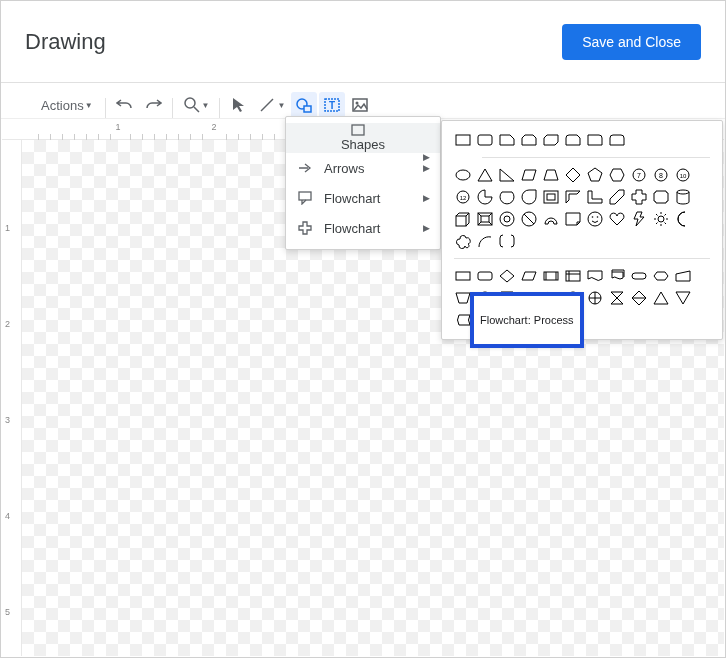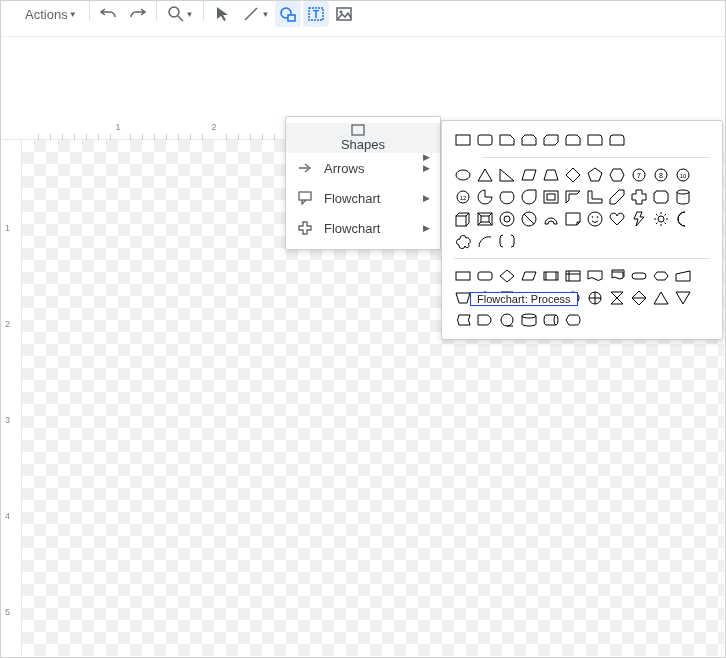--- a/index.html
+++ b/index.html
@@ -1,21 +1,21 @@
 <!DOCTYPE html>
 <html><head>
 <meta charset="utf-8">
 <style>
 *{box-sizing:border-box;margin:0;padding:0;}
 body{font-family:Arial,Helvetica,sans-serif;font-size:13px;color:#3c4043;}
 .dialog{width:726px;height:658px;border:1px solid #d0d0d0;background:#fff;position:relative;overflow:hidden;}
 .header{display:flex;align-items:center;justify-content:space-between;height:82px;padding:0 24px;border-bottom:1px solid #e0e0e0;}
 .title{font-size:22px;color:#3c4043;}
 .save-btn{background:#1a73e8;color:#fff;border:none;border-radius:4px;height:36px;padding:0 20px;font-size:14px;font-weight:500;cursor:pointer;}
-.toolbar{display:flex;align-items:flex-start;height:36px;padding:0 18px;border-bottom:1px solid #eee;gap:2px;}
+.toolbar{display:flex;align-items:flex-end;height:36px;padding:0 34px;border-bottom:1px solid #eee;gap:2px;}
 .tb-btn{height:26px;min-width:26px;padding:0 4px;display:flex;align-items:center;justify-content:center;border:none;background:transparent;color:#5f6368;cursor:pointer;border-radius:3px;}
 .tb-btn.active{background:#e8f0fe;color:#1a73e8;}
 .tb-btn.text-btn{font-size:13px;padding:0 6px;}
 .tb-sep{width:1px;height:20px;background:#e0e0e0;margin:0 4px;}
 .dd{font-size:8px;margin-left:1px;}
 .canvas-area{position:absolute;left:1px;right:1px;top:119px;bottom:1px;}
 .v-ruler{position:absolute;left:0;top:20px;bottom:0;width:20px;background:#fff;border-right:1px solid #e8e8e8;}
 .h-ruler{position:absolute;left:0;right:0;top:0;height:20px;background:#fff;border-bottom:1px solid #e8e8e8;}
 .ruler-mark{position:absolute;font-size:9px;color:#888;text-align:center;}
 .h-ruler .ruler-mark{top:2px;transform:translateX(-50%);}
@@ -33,28 +33,32 @@
 .shape-menu{left:284px;top:115px;width:156px;}
 .menu-item{display:flex;align-items:center;height:30px;padding:0 10px;cursor:pointer;}
 .menu-item .arrow{margin-left:auto;font-size:9px;color:#5f6368;}
 .menu-item .icon{width:18px;height:18px;margin-right:10px;display:flex;align-items:center;justify-content:center;color:#5f6368;}
 .menu-item.hl{background:#f1f3f4;flex-direction:column;}
 .shapes-panel{left:440px;top:119px;width:282px;padding:10px 12px;}
 .shape-grid{display:flex;flex-wrap:wrap;gap:4px;}
 .shape-cell{width:18px;height:18px;display:flex;align-items:center;justify-content:center;cursor:pointer;}
 .grid-sep{height:1px;background:#e0e0e0;margin:8px 0 8px 28px;}
 .grid-sep.full{margin-left:0;}
-.tooltip{position:absolute;background:#fff;border:1px solid #1d4ed8;padding:0 6px;font-size:11px;color:#202124;z-index:20;box-shadow:0 1px 3px rgba(0,0,0,.1);}
+.tooltip{position:absolute;background:#fff;border:4px solid #1d4ed8;padding:18px 6px;font-size:11px;color:#202124;z-index:20;box-shadow:0 1px 3px rgba(0,0,0,.1);}
 svg{display:block;}
 </style>
 </head>
 <body>
 
 <div class="dialog">
 
+ <div class="header">
+  <div class="title">Drawing</div>
+  <button class="save-btn">Save and Close</button>
+ </div>
 
  <div class="toolbar">
   <button class="tb-btn text-btn">
         <span>Actions</span>
         <span class="dd">▼</span>
       </button>
   <div class="tb-sep"></div>
   <button class="tb-btn">
    <svg width="18" height="18" viewBox="0 0 18 18">
           <path d="M5 4 L1 7 L5 10 M1.5 7 H10 a5 5 0 0 1 5 5" fill="none" stroke="#5f6368" stroke-width="1.5"></path>

